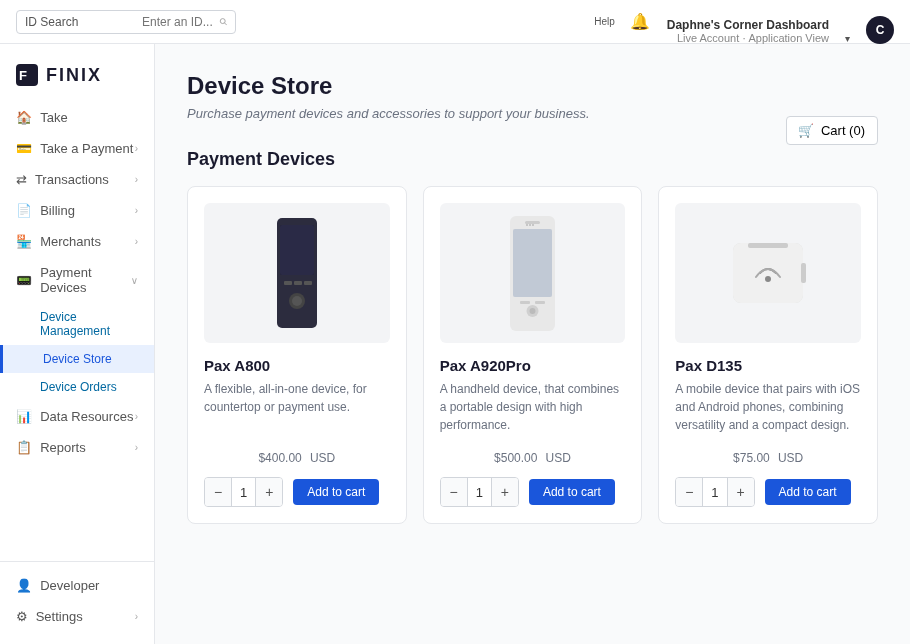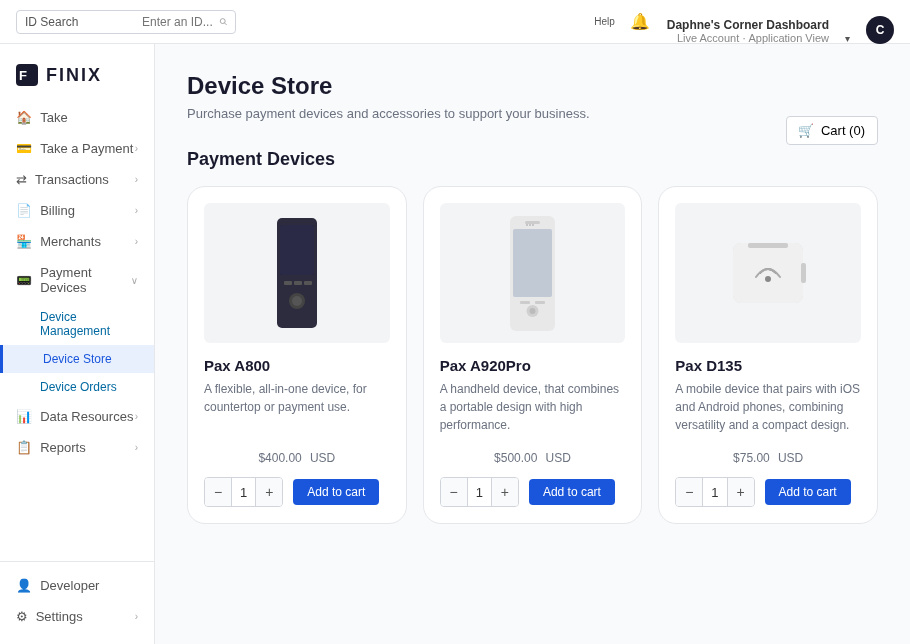--- a/index.html
+++ b/index.html
@@ -21,28 +21,28 @@
     .sidebar { width: 155px; background: #fff; border-right: 1px solid #e5e7eb; display: flex; flex-direction: column; flex-shrink: 0; overflow-y: auto; padding: 12px 0; }
     .logo-area { display: flex; align-items: center; gap: 8px; padding: 8px 16px 16px; }
     .nav-item { display: flex; align-items: center; justify-content: space-between; padding: 8px 16px; cursor: pointer; color: #555; font-size: 13px; }
     .nav-item-left { display: flex; align-items: center; gap: 8px; }
     .nav-sub-item { padding: 7px 16px 7px 40px; cursor: pointer; color: #0369a1; font-size: 12px; }
     .nav-sub-item.active { color: #1a56db; font-weight: 500; background: #e8f0fe; border-left: 3px solid #1a56db; }
 
     
     .content { flex: 1; overflow-y: auto; padding: 28px 32px; background: #f9fafb; }
     .page-title { font-size: 24px; font-weight: 700; color: #1a1a2e; margin-bottom: 6px; }
-    .page-subtitle { font-size: 13px; color: #6b7280; margin-bottom: 24px; }
+    .page-subtitle { font-size: 13px; color: #6b7280; margin-bottom: 24px; font-style: italic; }
     .cart-button { position: absolute; right: 32px; top: 68px; border: 1px solid #d1d5db; background: #fff; border-radius: 4px; padding: 6px 12px; font-size: 13px; cursor: pointer; display: flex; align-items: center; gap: 6px; }
 
     .section-title { font-size: 18px; font-weight: 600; color: #1a1a2e; margin-bottom: 16px; }
 
     
     .product-grid { display: grid; grid-template-columns: repeat(3, 1fr); gap: 16px; }
-    .product-card { background: #fff; border: 1px solid #e5e7eb; border-radius: 18px; padding: 16px; display: flex; flex-direction: column; }
+    .product-card { background: #fff; border: 1px solid #e5e7eb; border-radius: 8px; padding: 16px; display: flex; flex-direction: column; }
     .product-image { background: #f3f4f6; border-radius: 6px; height: 140px; display: flex; align-items: center; justify-content: center; margin-bottom: 14px; overflow: hidden; }
     .product-name { font-size: 15px; font-weight: 700; color: #1a1a2e; margin-bottom: 6px; }
     .product-desc { font-size: 12px; color: #6b7280; line-height: 1.5; flex: 1; }
     .product-price { font-size: 15px; font-weight: 700; color: #1a1a2e; margin: 14px 0 12px; text-align: center; }
     .product-price span { font-size: 12px; font-weight: 400; color: #6b7280; }
     .product-actions { display: flex; align-items: center; gap: 10px; }
     .qty-control { display: flex; align-items: center; border: 1px solid #d1d5db; border-radius: 4px; overflow: hidden; }
     .qty-btn { width: 26px; height: 28px; border: none; background: #f9fafb; cursor: pointer; font-size: 14px; display: flex; align-items: center; justify-content: center; color: #555; }
     .qty-value { padding: 0 8px; font-size: 13px; border-left: 1px solid #d1d5db; border-right: 1px solid #d1d5db; height: 28px; display: flex; align-items: center; }
     .add-to-cart-btn { background: #1a56db; color: #fff; border: none; border-radius: 4px; padding: 6px 14px; font-size: 12px; cursor: pointer; white-space: nowrap; }

